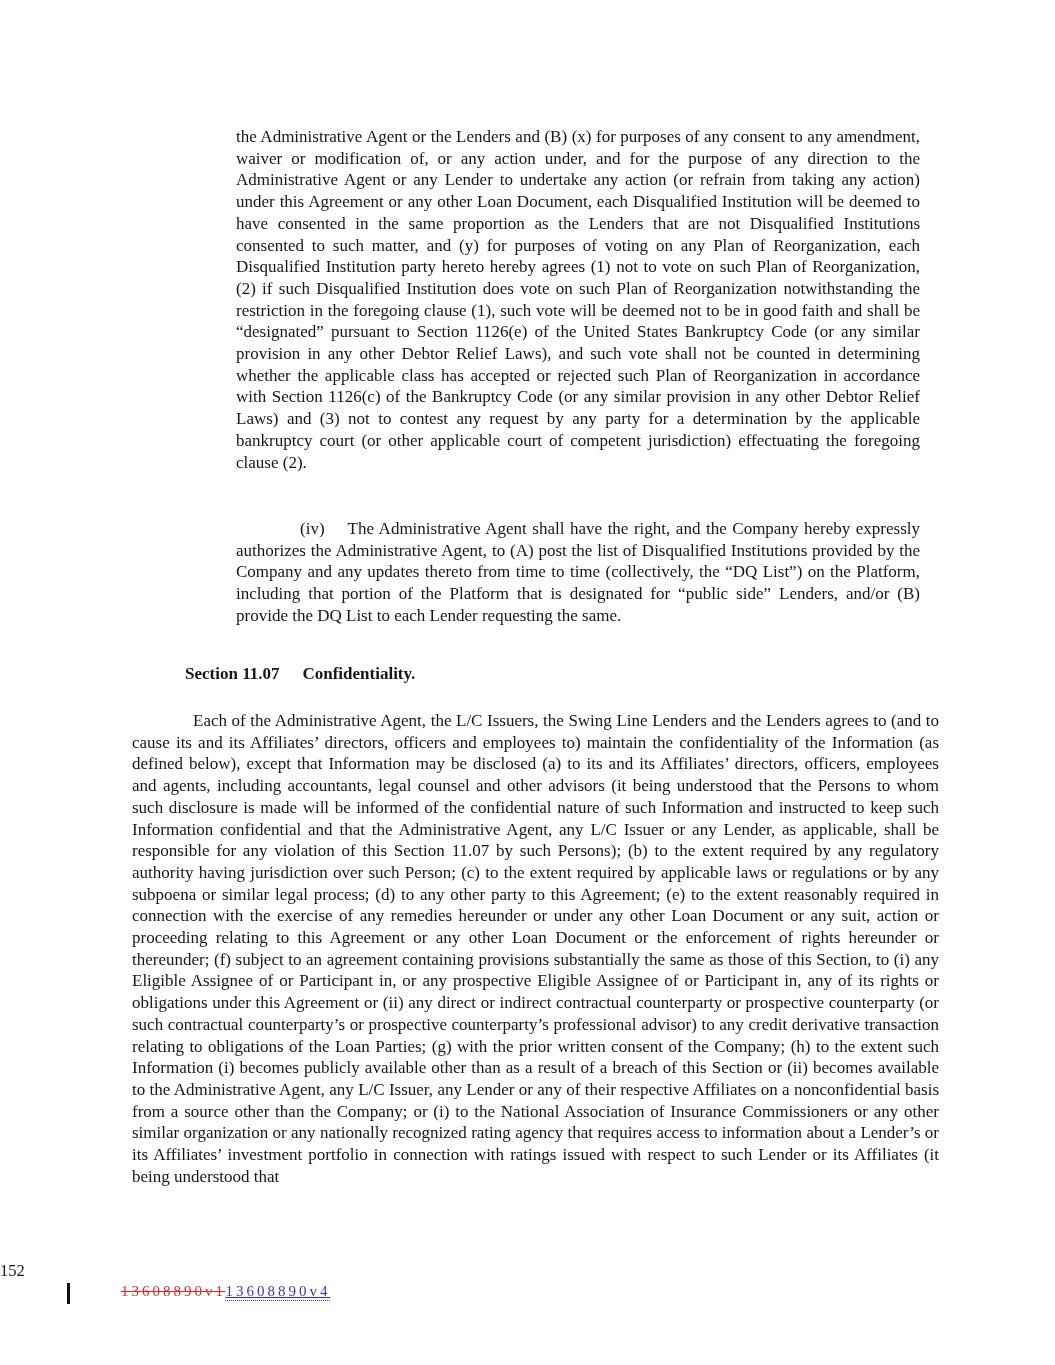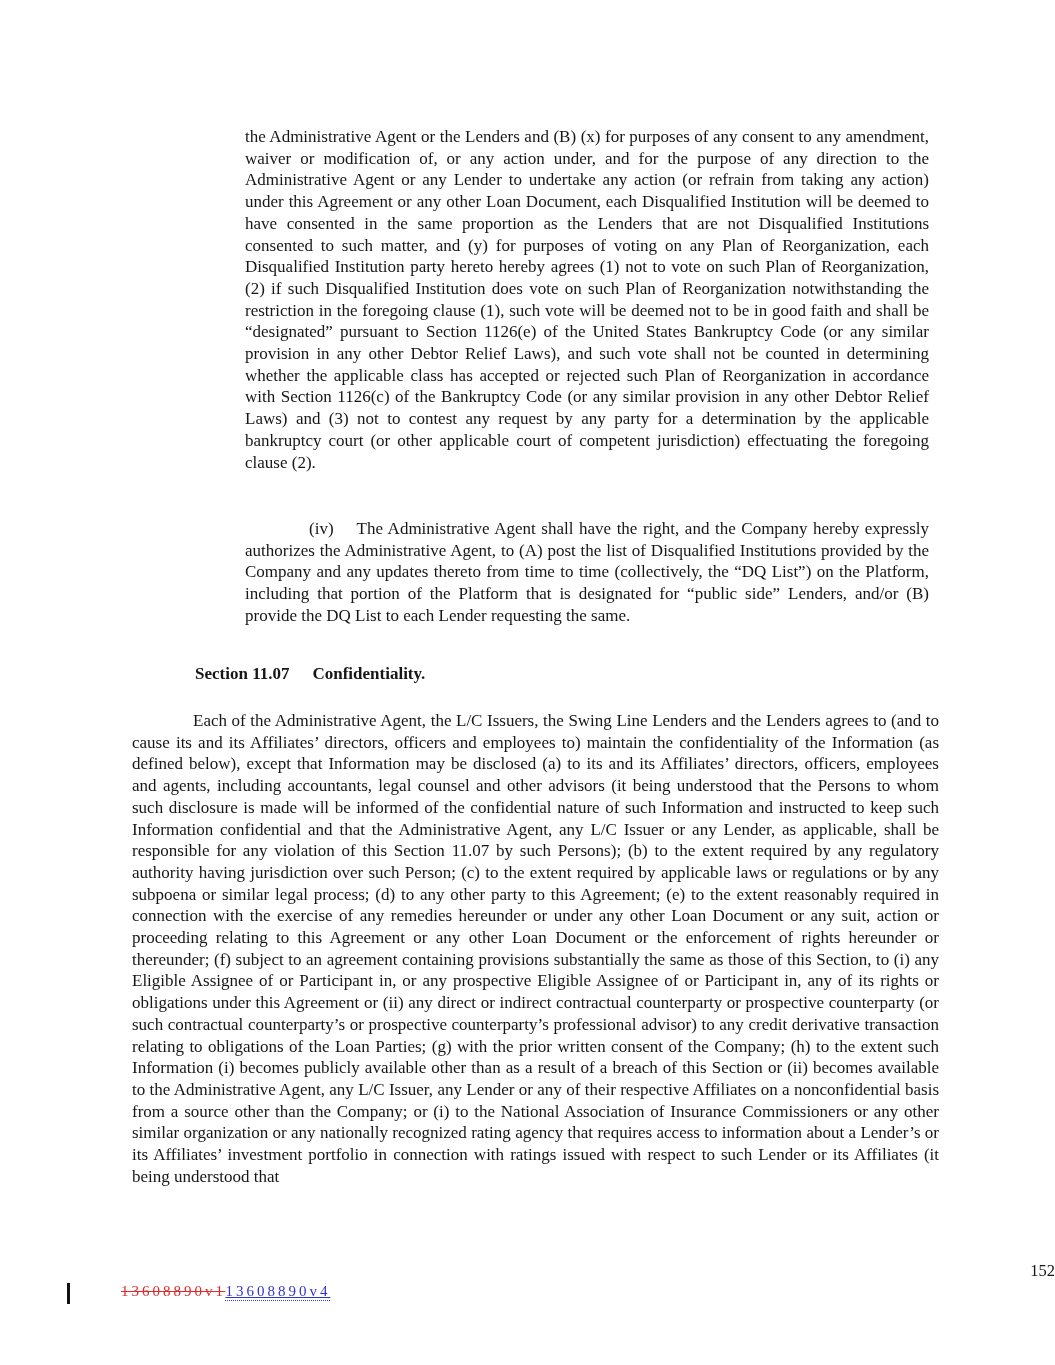--- a/index.html
+++ b/index.html
@@ -20,49 +20,48 @@
     inset: 0;
     background: #ffffff;
   }
   .para {
     position: absolute;
     font-size: 17px;
     line-height: 21.7px;
     text-align: justify;
   }
   .block {
-    left: 245px;
+    left: 236px;
     width: 684px;
   }
   #para-clause-b { top: 126px; }
   #para-clause-iv { top: 518px; text-indent: 0; }
   .iv-indent { display: inline-block; width: 64px; }
   .tab { display: inline-block; width: 23px; }
   .heading {
     position: absolute;
     left: 185px;
     top: 664px;
     font-size: 17px;
     font-weight: bold;
     white-space: nowrap;
-    margin-left: 10px;
   }
   #para-confidentiality {
     left: 132px;
     width: 807px;
     top: 710px;
     text-indent: 61px;
   }
   .u { }
   .page-number {
     position: absolute;
     top: 1261px;
     left: 0;
     width: 100%;
-    text-align: right;
+    text-align: left;
     font-size: 16.5px;
   }
   .change-bar {
     position: absolute;
     left: 67px;
     top: 1283px;
     width: 2.5px;
     height: 21px;
     background: #111111;
   }

